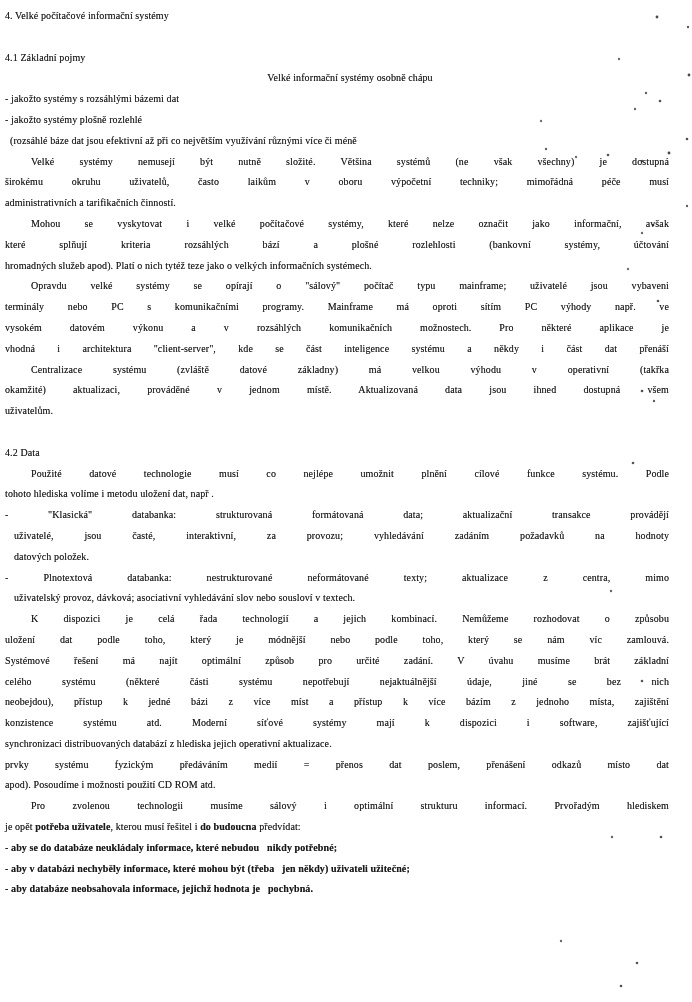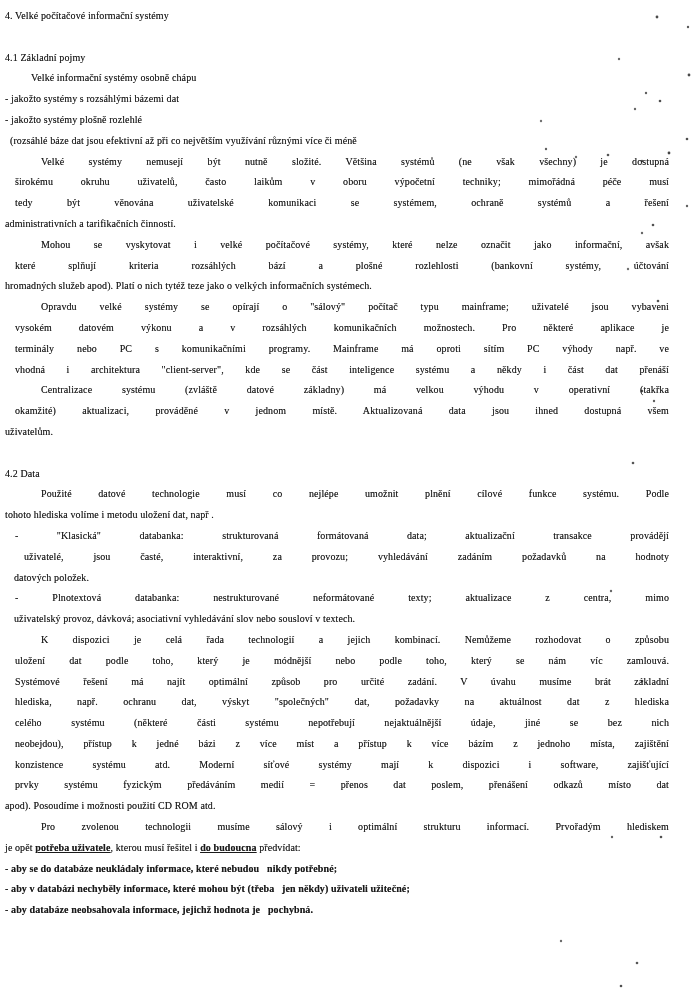--- a/index.html
+++ b/index.html
@@ -19,27 +19,27 @@
     width: 664px;
   }
   .ln {
     height: 20.8px;
     line-height: 20.8px;
     font-size: 10px;
     white-space: nowrap;
     letter-spacing: 0.1px;
     text-shadow: 0 0 0.5px rgba(15,15,15,0.55);
   }
-  .j  { text-align: justify; text-align-last: justify; margin-left: 10px; }
-  .ind  { text-indent: 26px; }
+  .j  { text-align: justify; text-align-last: justify; }
+  .ind  { text-indent: 26px; text-align: center; }
   .hang { padding-left: 9px; }
   .sm   { padding-left: 5px; }
   .pre  { white-space: pre; font-weight: bold; }
   .gap  { height: 20.8px; }
-  .b    { font-weight: bold; text-decoration: underline; }
+  .b    { font-weight: bold; }
   
   .speckles {
     position: absolute; left: 0; top: 0;
     width: 2px; height: 2px; border-radius: 50%;
     background: transparent;
     box-shadow:
       656px 16px 0 0.4px #4a4a4a,
       687px 26px 0 0.2px #5a5a5a,
       618px 58px 0 0.2px #6a6a6a,
       688px 74px 0 0.4px #4a4a4a,
@@ -81,30 +81,29 @@
     <div class="gap"></div>
 
     <div class="ln">4.1 Základní pojmy</div>
     <div class="ln ind">Velké informační systémy osobně chápu</div>
     <div class="ln">- jakožto systémy s rozsáhlými bázemi dat</div>
     <div class="ln">- jakožto systémy plošně rozlehlé</div>
     <div class="ln sm">(rozsáhlé báze dat jsou efektivní až při co největším využívání různými více či méně</div>
 
     <div class="ln j ind">Velké systémy nemusejí být nutně složité. Většina systémů (ne však všechny) je dostupná</div>
     <div class="ln j">širokému okruhu uživatelů, často laikům v oboru výpočetní techniky; mimořádná péče musí</div>
-    <div class="ln j">tedy být věnována uživatelské komunikaci se systémem, ochraně systémů a řešení</div>
     <div class="ln">administrativních a tarifikačních činností.</div>
 
     <div class="ln j ind">Mohou se vyskytovat i velké počítačové systémy, které nelze označit jako informační, avšak</div>
     <div class="ln j">které splňují kriteria rozsáhlých bází a plošné rozlehlosti (bankovní systémy, účtování</div>
     <div class="ln">hromadných služeb apod). Platí o nich tytéž teze jako o velkých informačních systémech.</div>
 
     <div class="ln j ind">Opravdu velké systémy se opírají o "sálový" počítač typu mainframe; uživatelé jsou vybaveni</div>
+    <div class="ln j">terminály nebo PC s komunikačními programy. Mainframe má oproti sítím PC výhody např. ve</div>
     <div class="ln j">vysokém datovém výkonu a v rozsáhlých komunikačních možnostech. Pro některé aplikace je</div>
-    <div class="ln j">terminály nebo PC s komunikačními programy. Mainframe má oproti sítím PC výhody např. ve</div>
     <div class="ln j">vhodná i architektura "client-server", kde se část inteligence systému a někdy i část dat přenáší</div>
 
     <div class="ln j ind">Centralizace systému (zvláště datové základny) má velkou výhodu v operativní (takřka</div>
     <div class="ln j">okamžité) aktualizaci, prováděné v jednom místě. Aktualizovaná data jsou ihned dostupná všem</div>
     <div class="ln">uživatelům.</div>
     <div class="gap"></div>
 
     <div class="ln">4.2 Data</div>
     <div class="ln j ind">Použité datové technologie musí co nejlépe umožnit plnění cílové funkce systému. Podle</div>
     <div class="ln">tohoto hlediska volíme i metodu uložení dat, např .</div>
@@ -112,24 +111,24 @@
     <div class="ln j">- "Klasická" databanka: strukturovaná formátovaná data; aktualizační transakce provádějí</div>
     <div class="ln j hang">uživatelé, jsou časté, interaktivní, za provozu; vyhledávání zadáním požadavků na hodnoty</div>
     <div class="ln hang">datových položek.</div>
 
     <div class="ln j">- Plnotextová databanka: nestrukturované neformátované texty; aktualizace z centra, mimo</div>
     <div class="ln hang">uživatelský provoz, dávková; asociativní vyhledávání slov nebo sousloví v textech.</div>
 
     <div class="ln j ind">K dispozici je celá řada technologií a jejich kombinací. Nemůžeme rozhodovat o způsobu</div>
     <div class="ln j">uložení dat podle toho, který je módnější nebo podle toho, který se nám víc zamlouvá.</div>
     <div class="ln j">Systémové řešení má najít optimální způsob pro určité zadání. V úvahu musíme brát základní</div>
-    <div class="ln j">hlediska, např. ochranu dat, výskyt "společných" dat, požadavky na aktuálnost dat z hlediska</div>
     <div class="ln j">celého systému (některé části systému nepotřebují nejaktuálnější údaje, jiné se bez nich</div>
     <div class="ln j">neobejdou), přístup k jedné bázi z více míst a přístup k více bázím z jednoho místa, zajištění</div>
     <div class="ln j">konzistence systému atd. Moderní síťové systémy mají k dispozici i software, zajišťující</div>
+    <div class="ln">synchronizaci distribuovaných databází z hlediska jejich operativní aktualizace.</div>
 
     <div class="ln j">prvky systému fyzickým předáváním medií = přenos dat poslem, přenášení odkazů místo dat</div>
     <div class="ln">apod). Posoudíme i možnosti použití CD ROM atd.</div>
 
     <div class="ln j ind">Pro zvolenou technologii musíme sálový i optimální strukturu informací. Prvořadým hlediskem</div>
     <div class="ln"><span>je opět </span><span class="b">potřeba uživatele</span><span>, kterou musí řešitel i </span><span class="b">do budoucna</span><span> předvídat:</span></div>
 
     <div class="ln pre">- aby se do databáze neukládaly informace, které nebudou   nikdy potřebné;</div>
     <div class="ln pre">- aby v databázi nechyběly informace, které mohou být (třeba   jen někdy) uživateli užitečné;</div>
     <div class="ln pre">- aby databáze neobsahovala informace, jejichž hodnota je   pochybná.</div>

